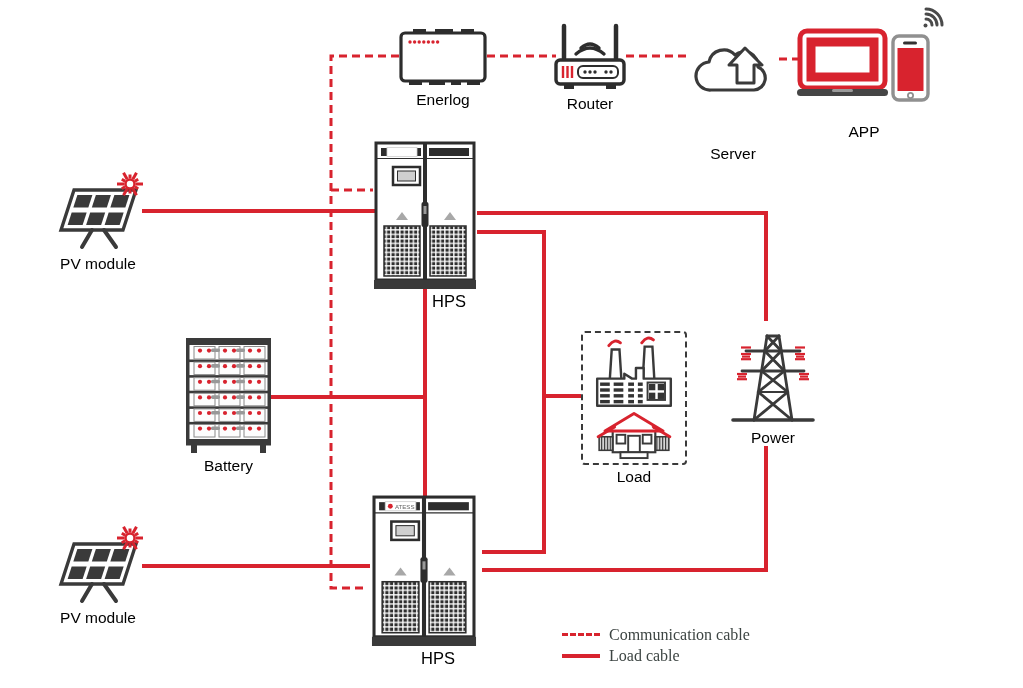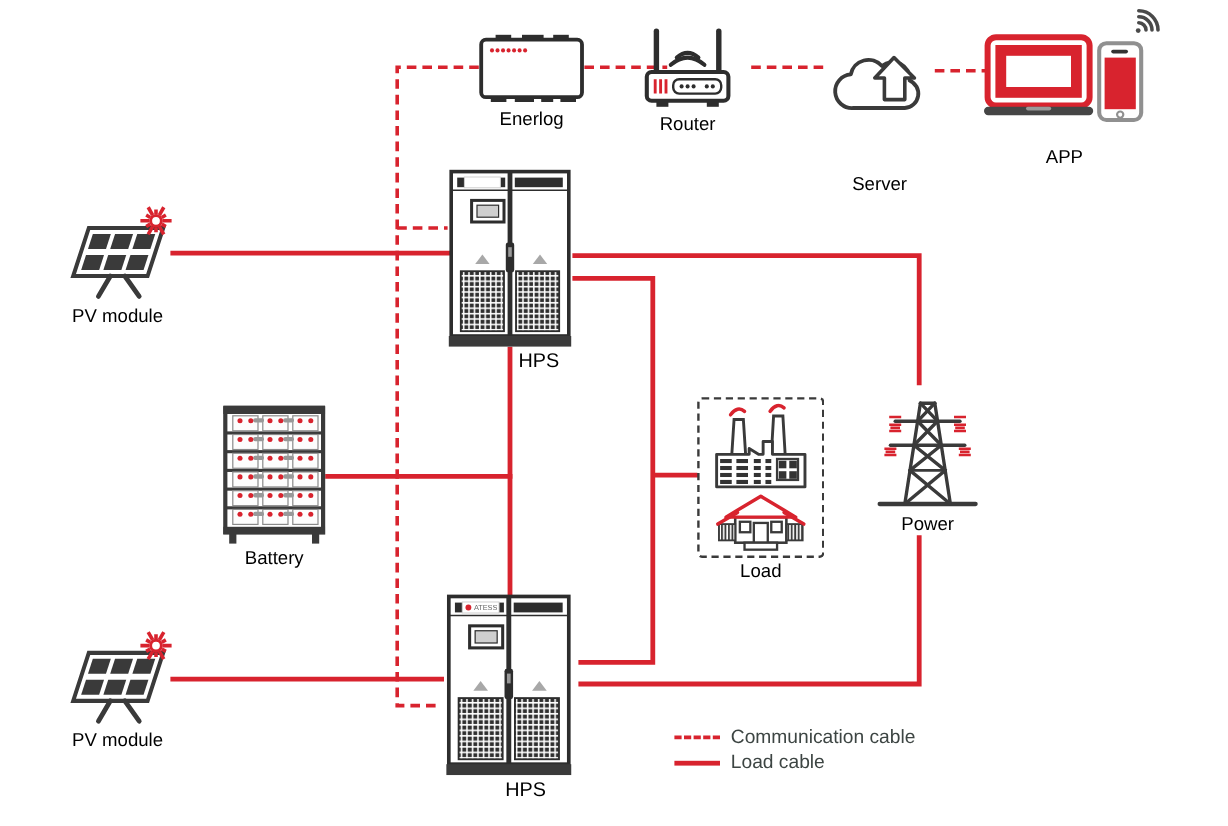--- a/index.html
+++ b/index.html
@@ -3,21 +3,21 @@
 <meta charset="utf-8">
 <style>
   html,body{margin:0;padding:0;background:#fff;}
   #canvas{position:relative;width:1023px;height:688px;background:#fff;overflow:hidden;
           font-family:"Liberation Sans",sans-serif;}
   #cables{position:absolute;left:0;top:0;}
   .node{position:absolute;display:flex;flex-direction:column;align-items:center;}
   .node-label{margin-top:3px;font-size:15.5px;color:#000000;line-height:1.2;white-space:nowrap;}
   .loadbox{border:2px dashed #3a3a3a;border-radius:4px;padding:2px 0;background:#fff;
            display:flex;align-items:center;justify-content:center;width:102px;height:126px;}
-  #legend{position:absolute;left:562px;top:604px;}
+  #legend{position:absolute;left:562px;top:624px;font-family:Liberation Serif, serif;}
   .legend-row{display:flex;align-items:center;height:21px;}
   .swatch{width:38px;margin-right:9px;}
   .swatch-dashed{border-top:3.5px dashed #d8232e;}
   .swatch-solid{border-top:4px solid #d8232e;}
   .legend-text{font-size:16px;color:#3d4543;}
 </style>
 </head>
 <body>
 
 <div id="canvas">
@@ -233,21 +233,21 @@
           <circle cx="20.2" cy="14" r="1.7"></circle>
         <circle cx="24.8" cy="14" r="1.7"></circle>
           <circle cx="29.4" cy="14" r="1.7"></circle>
           <circle cx="34" cy="14" r="1.7"></circle>
           <circle cx="38.6" cy="14" r="1.7"></circle>
       </g>
     </svg>
     <div class="node-label">Enerlog</div>
   </div>
 
-  <div class="node" style="left:535px;top:20px;width:76px;">
+  <div class="node" style="left:552px;top:20px;width:76px;">
     <svg width="76" height="72" viewBox="0 0 76 72">
       <g stroke="#2d2d2d" stroke-width="4.5" stroke-linecap="round">
         <line x1="12" y1="40" x2="12" y2="6"></line>
           <line x1="64" y1="40" x2="64" y2="6"></line>
       </g>
       <g stroke="#2d2d2d" stroke-width="3.4" fill="none" stroke-linecap="round">
         <path d="M29 28 Q38 20 47 28"></path>
           <path d="M24 34 Q38 22 52 34"></path>
       </g>
       <rect x="4" y="40" width="68" height="24" rx="4" fill="#fff" stroke="#2d2d2d" stroke-width="3.4"></rect>
@@ -271,21 +271,21 @@
   </div>
 
   <div class="node" style="left:686px;top:36px;width:94px;gap:40px;">
     <svg width="94" height="66" viewBox="0 0 94 66">
       <path d="M25 54 h43 a12 12 0 0 0 4 -23 a14 14 0 0 0 -23 -12 a15 15 0 0 0 -26 7 a13 13 0 0 0 2 28 z" fill="#fff" stroke="#3a3a3a" stroke-width="3.2" stroke-linejoin="round"></path>
       <polygon points="59,12 76,29 68,29 68,47 51,47 51,29 43,29" fill="#fff" stroke="#3a3a3a" stroke-width="3" stroke-linejoin="round"></polygon>
     </svg>
     <div class="node-label">Server</div>
   </div>
 
-  <div class="node" style="left:820px;top:4px;width:148px;">
+  <div class="node" style="left:797px;top:4px;width:148px;">
     <svg width="148" height="116" viewBox="0 0 148 116">
       <g transform="translate(127,3)">
         <g stroke="#4a4a4a" stroke-width="3" fill="none" stroke-linecap="round">
           <path d="M2 12 a6 6 0 0 1 6 6"></path>
             <path d="M2 7 a11 11 0 0 1 11 11"></path>
             <path d="M2 2 a16 16 0 0 1 16 16"></path>
         </g>
         <circle cx="1.5" cy="18.5" r="2" fill="#4a4a4a"></circle>
       </g>
       <g>

